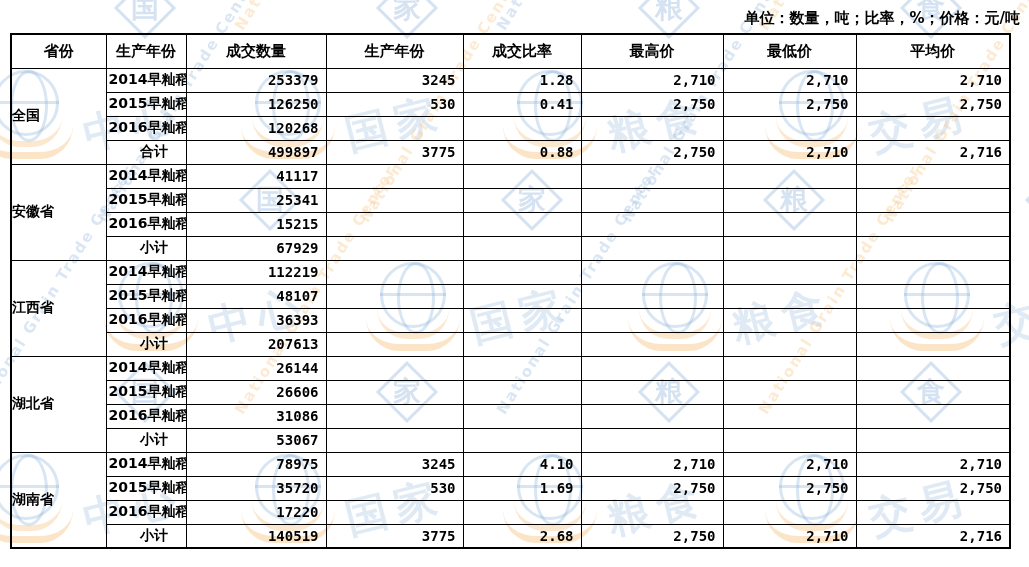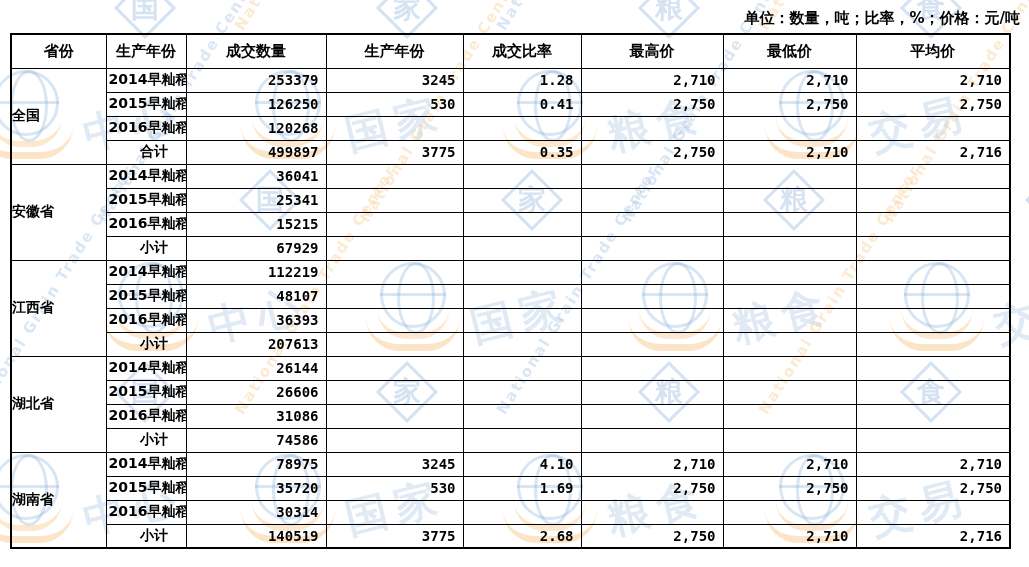--- a/index.html
+++ b/index.html
@@ -244,29 +244,29 @@
           <td class="num"></td>
           <td class="num"></td>
           <td class="num"></td>
           <td class="num"></td>
           <td class="num"></td>
         </tr>
         <tr>
           <td class="year total">合计</td>
           <td class="num">499897</td>
           <td class="num">3775</td>
-          <td class="num">0.35</td>
+          <td class="num">0.88</td>
           <td class="num">2,750</td>
           <td class="num">2,710</td>
           <td class="num">2,716</td>
         </tr>
         <tr>
           <td rowspan="4" class="province">安徽省</td>
           <td class="year">2014早籼稻</td>
-          <td class="num">36041</td>
+          <td class="num">41117</td>
           <td class="num"></td>
           <td class="num"></td>
           <td class="num"></td>
           <td class="num"></td>
           <td class="num"></td>
         </tr>
         <tr>
           <td class="year">2015早籼稻</td>
           <td class="num">25341</td>
           <td class="num"></td>
@@ -353,21 +353,21 @@
           <td class="year">2016早籼稻</td>
           <td class="num">31086</td>
           <td class="num"></td>
           <td class="num"></td>
           <td class="num"></td>
           <td class="num"></td>
           <td class="num"></td>
         </tr>
         <tr>
           <td class="year total">小计</td>
-          <td class="num">74586</td>
+          <td class="num">53067</td>
           <td class="num"></td>
           <td class="num"></td>
           <td class="num"></td>
           <td class="num"></td>
           <td class="num"></td>
         </tr>
         <tr>
           <td rowspan="4" class="province">湖南省</td>
           <td class="year">2014早籼稻</td>
           <td class="num">78975</td>
@@ -381,21 +381,21 @@
           <td class="year">2015早籼稻</td>
           <td class="num">35720</td>
           <td class="num">530</td>
           <td class="num">1.69</td>
           <td class="num">2,750</td>
           <td class="num">2,750</td>
           <td class="num">2,750</td>
         </tr>
         <tr>
           <td class="year">2016早籼稻</td>
-          <td class="num">30314</td>
+          <td class="num">17220</td>
           <td class="num"></td>
           <td class="num"></td>
           <td class="num"></td>
           <td class="num"></td>
           <td class="num"></td>
         </tr>
         <tr>
           <td class="year total">小计</td>
           <td class="num">140519</td>
           <td class="num">3775</td>

